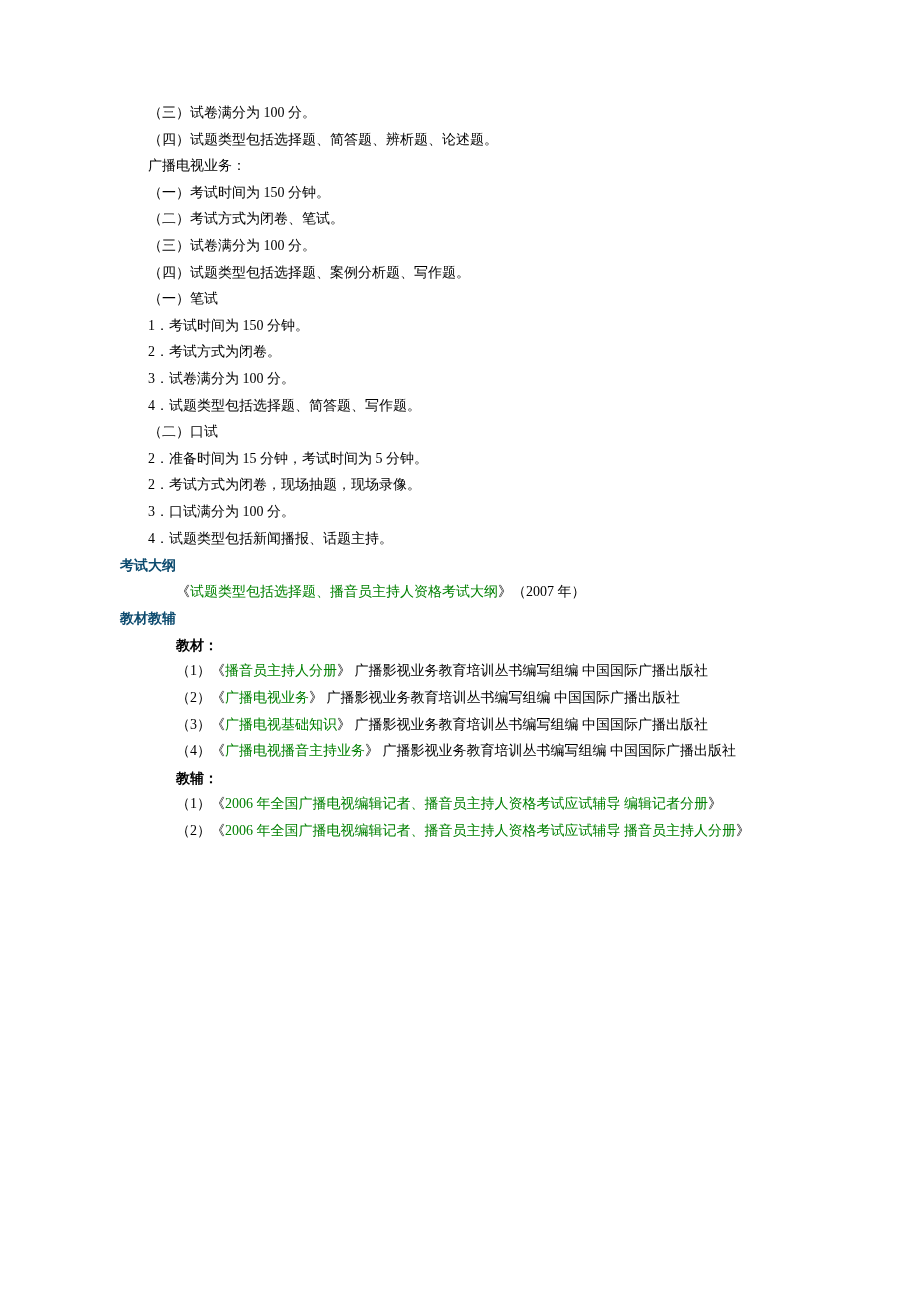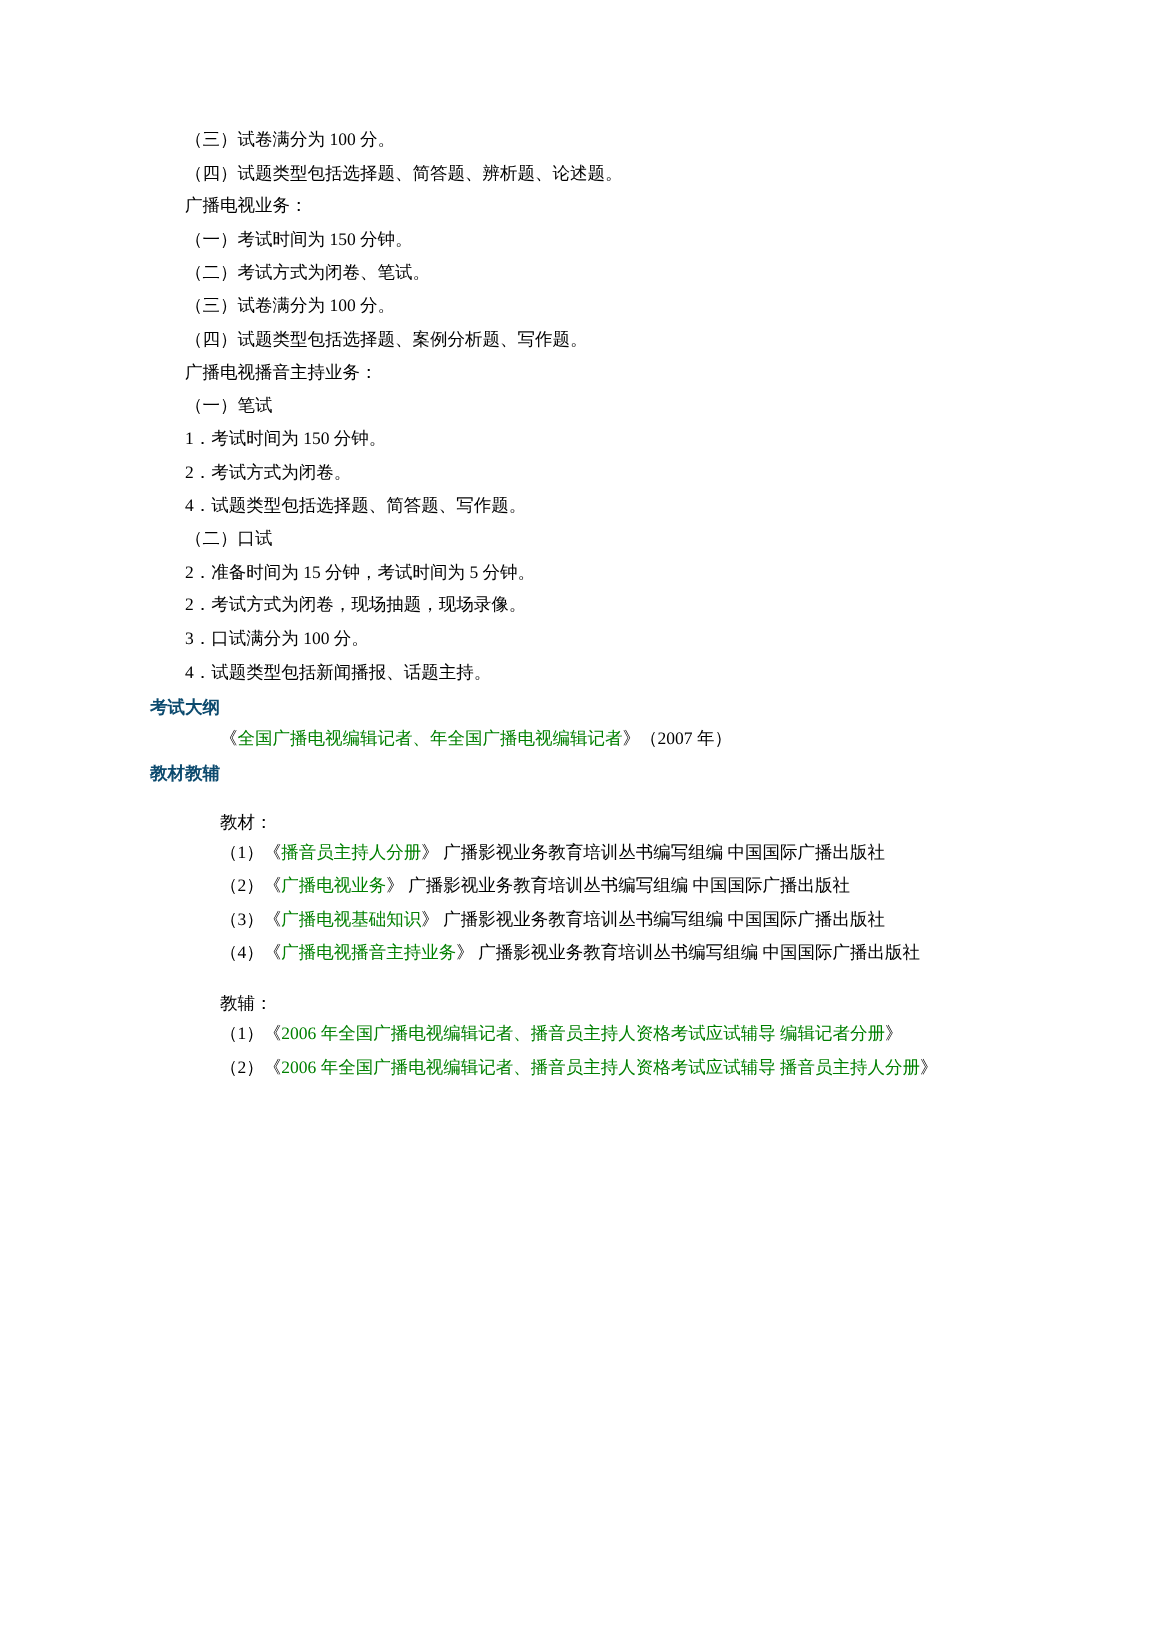--- a/index.html
+++ b/index.html
@@ -23,55 +23,54 @@
     }
     .indent2 {
       padding-left: 56px;
     }
     .heading-red {
       color: #0c4a6e;
       font-weight: bold;
       font-family: "SimHei", "黑体", sans-serif;
     }
     .bold {
-      font-weight: normal;
+      font-weight: bold;
       font-family: "SimHei", "黑体", sans-serif;
-      margin-top: 12px;
     }
     .link {
       color: #008000;
     }
   </style>
 </head>
 <body>
 
 <div class="page">
 
   <p class="para indent1">（三）试卷满分为 100 分。</p>
   <p class="para indent1">（四）试题类型包括选择题、简答题、辨析题、论述题。</p>
   <p class="para indent1">广播电视业务：</p>
   <p class="para indent1">（一）考试时间为 150 分钟。</p>
   <p class="para indent1">（二）考试方式为闭卷、笔试。</p>
   <p class="para indent1">（三）试卷满分为 100 分。</p>
   <p class="para indent1">（四）试题类型包括选择题、案例分析题、写作题。</p>
-  <p class="para indent1">广播电视播音主持业务：</p>
   <p class="para indent1">（一）笔试</p>
   <p class="para indent1">1．考试时间为 150 分钟。</p>
   <p class="para indent1">2．考试方式为闭卷。</p>
+  <p class="para indent1">3．试卷满分为 100 分。</p>
   <p class="para indent1">4．试题类型包括选择题、简答题、写作题。</p>
   <p class="para indent1">（二）口试</p>
   <p class="para indent1">2．准备时间为 15 分钟，考试时间为 5 分钟。</p>
   <p class="para indent1">2．考试方式为闭卷，现场抽题，现场录像。</p>
   <p class="para indent1">3．口试满分为 100 分。</p>
   <p class="para indent1">4．试题类型包括新闻播报、话题主持。</p>
 
   <p class="para heading-red">考试大纲</p>
 
   <p class="para indent2">
-    <span>《</span><span class="link">全国广播电视编辑记者、年全国广播电视编辑记者</span><span>》（2007 年）</span>
+    <span>《</span><span class="link">试题类型包括选择题、播音员主持人资格考试大纲</span><span>》（2007 年）</span>
   </p>
 
   <p class="para heading-red">教材教辅</p>
 
   <p class="para indent2 bold">教材：</p>
 
   <p class="para indent2">
     <span>（1）《</span><span class="link">播音员主持人分册</span><span>》  广播影视业务教育培训丛书编写组编   中国国际广播出版社</span>
   </p>
   <p class="para indent2">

